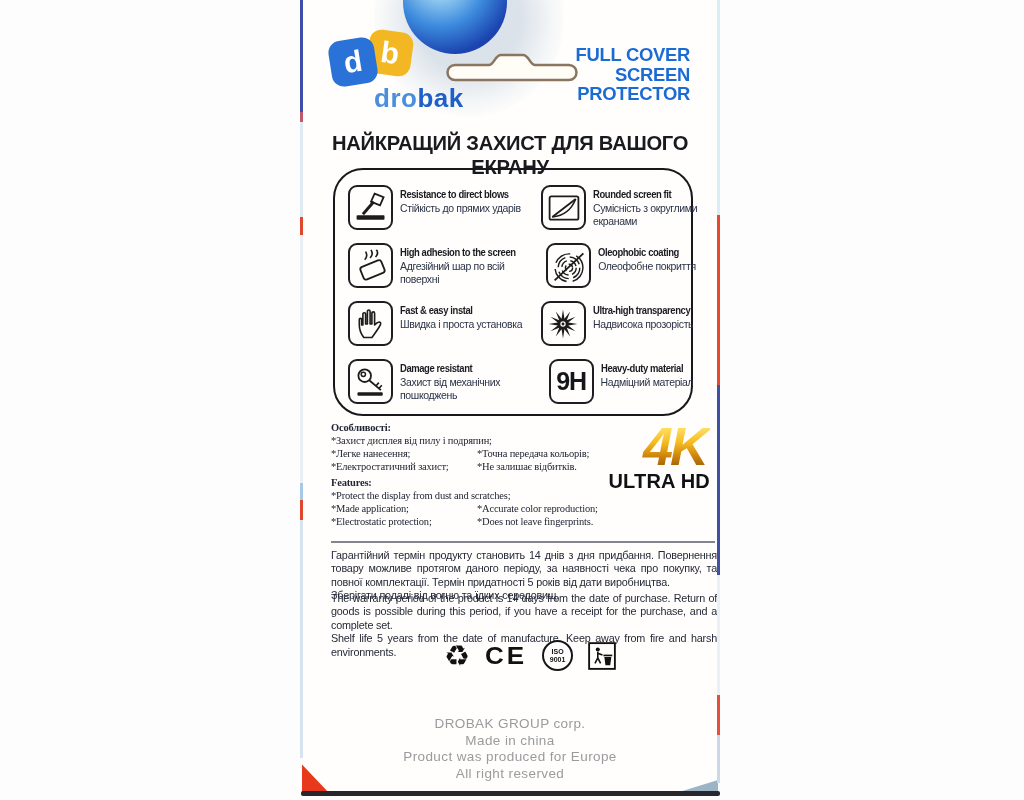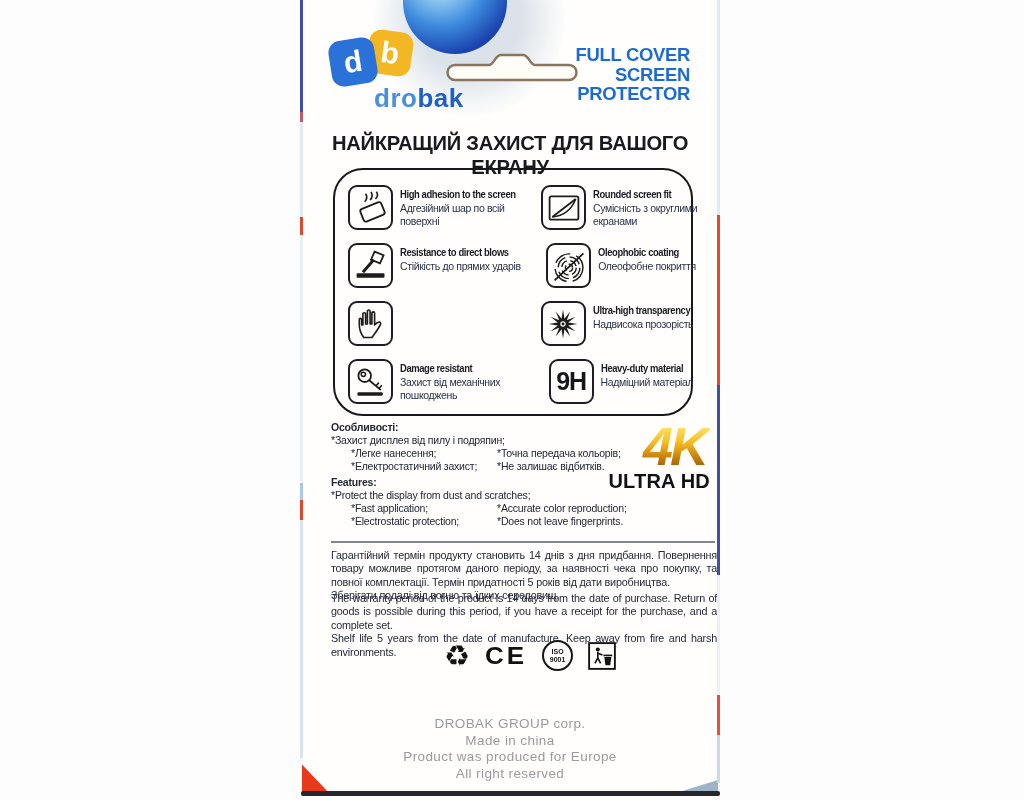--- a/index.html
+++ b/index.html
@@ -51,24 +51,24 @@
   .fic{flex:none;width:45px;height:45px;border:2px solid #1d1d22;border-radius:9px;
        display:flex;align-items:center;justify-content:center;box-sizing:border-box;}
   .fsvg{width:36px;height:36px;}
   .ftxt{padding-top:3px;}
   .ftitle{font-size:10.5px;font-weight:700;color:#1b1c22;white-space:nowrap;letter-spacing:-0.45px;
           transform:scaleX(.9);transform-origin:left;}
   .fsub{font-size:10.5px;font-weight:500;color:#2a3347;line-height:12.5px;letter-spacing:-0.35px;margin-top:2px;}
   .ninh{font-size:25px;font-weight:700;color:#15161a;letter-spacing:-1px;}
 
   
-  .ublock{position:absolute;left:29px;width:390px;font-size:10.5px;color:#222736;line-height:13px;letter-spacing:-0.2px;}
+  .ublock{position:absolute;left:29px;width:390px;font-size:10.5px;color:#222736;line-height:13px;letter-spacing:-0.2px;font-family:Liberation Serif, serif;}
   .bhead{font-weight:700;}
   .brow{display:flex;}
-  .bcell{width:146px;flex:none;margin-left:20px;}
+  .bcell{width:146px;flex:none;}
   .bcell2{flex:1;}
 
   
   .k4{position:absolute;right:8px;top:424px;text-align:right;width:150px;}
   .fourk{font-size:54px;line-height:44px;font-weight:800;font-style:italic;letter-spacing:-3px;
          background:linear-gradient(180deg,#ffe36b 5%,#f6bb1f 42%,#c57d0a 78%,#9a5f06 100%);
          -webkit-background-clip:text;background-clip:text;color:transparent;padding-right:4px;}
   .ultrahd{font-size:20px;line-height:26px;font-weight:800;color:#101114;letter-spacing:0.2px;}
 
   .divider{position:absolute;left:29px;top:541px;width:384px;height:2px;background:#82858e;}
@@ -121,54 +121,58 @@
 
     <div class="tagline">НАЙКРАЩИЙ ЗАХИСТ ДЛЯ ВАШОГО ЕКРАНУ</div>
 
     <div class="fbox">
       <div class="fcol fcol1">
 
         <div class="fitem">
           <div class="fic">
             <svg class="fsvg" viewBox="0 0 40 40">
               <g fill="none" stroke="#1c1c1c" stroke-width="2">
+                <path d="M24 4 L34 8 L30 17 L20 13 Z"></path>
+                <path d="M23 13 L11 27" stroke-width="3.2"></path>
+              </g>
+              <rect x="4" y="28" width="31" height="5" rx="1" fill="#1c1c1c"></rect>
+            </svg>
+          </div>
+          <div class="ftxt">
+            <div class="ftitle">Resistance to direct blows</div>
+            <div class="fsub">Стійкість до прямих ударів</div>
+          </div>
+        </div>
+
+        <div class="fitem">
+          <div class="fic">
+            <svg class="fsvg" viewBox="0 0 40 40">
+              <g fill="none" stroke="#1c1c1c" stroke-width="2">
                 <rect x="9" y="17" width="25" height="15" rx="3" transform="rotate(-22 21 24)"></rect>
                 <path d="M13 13 q4 -4 1 -9" stroke-width="1.8"></path>
                 <path d="M19 11 q4 -4 1 -9" stroke-width="1.8"></path>
                 <path d="M25 10 q4 -4 1 -8" stroke-width="1.8"></path>
               </g>
             </svg>
           </div>
           <div class="ftxt">
             <div class="ftitle">High adhesion to the screen</div>
             <div class="fsub">Адгезійний шар по всій поверхні</div>
           </div>
         </div>
 
         <div class="fitem">
           <div class="fic">
             <svg class="fsvg" viewBox="0 0 40 40">
-              <g fill="none" stroke="#1c1c1c" stroke-width="2">
-                <path d="M24 4 L34 8 L30 17 L20 13 Z"></path>
-                <path d="M23 13 L11 27" stroke-width="3.2"></path>
-              </g>
-              <rect x="4" y="28" width="31" height="5" rx="1" fill="#1c1c1c"></rect>
-            </svg>
-          </div>
-          <div class="ftxt">
-            <div class="ftitle">Resistance to direct blows</div>
-            <div class="fsub">Стійкість до прямих ударів</div>
-          </div>
-        </div>
-
-        <div class="fitem">
-          <div class="fic">
-            <svg class="fsvg" viewBox="0 0 40 40">
               <path d="M12 35 C9 31 7 26 7 21 L7 15 C7 13.4 9.6 13.4 9.6 15 L9.6 21 L11 21 L11 9 C11 7 14 7 14 9 L14 20 L16 20 L16 6 C16 4 19 4 19 6 L19 20 L21 20 L21 8 C21 6 24 6 24 8 L24 21 C26 19 28 17 30 18 C32 19 30 22 28 25 C25.5 29 23 32 21 35 Z" fill="none" stroke="#1c1c1c" stroke-width="1.8" stroke-linejoin="round"></path>
             </svg>
+          </div>
+          <div class="ftxt">
+            <div class="ftitle">Fast &amp; easy instal</div>
+            <div class="fsub">Швидка і проста установка</div>
           </div>
         </div>
 
         <div class="fitem">
           <div class="fic">
             <svg class="fsvg" viewBox="0 0 40 40">
               <g fill="none" stroke="#1c1c1c" stroke-width="2">
                 <circle cx="13" cy="13" r="7"></circle>
                 <circle cx="11.5" cy="11.5" r="2.4" stroke-width="1.6"></circle>
                 <path d="M18 18 L31 29"></path>
@@ -258,21 +262,21 @@
       <div class="brow">
         <span class="bcell">*Електростатичний захист;</span>
         <span class="bcell2">*Не залишає відбитків.</span>
       </div>
     </div>
 
     <div class="ublock" style="top:476px;">
       <div class="bhead">Features:</div>
       <div>*Protect the display from dust and scratches;</div>
       <div class="brow">
-        <span class="bcell">*Fast application;</span>
+        <span class="bcell">*Made application;</span>
         <span class="bcell2">*Accurate color reproduction;</span>
       </div>
       <div class="brow">
         <span class="bcell">*Electrostatic protection;</span>
         <span class="bcell2">*Does not leave fingerprints.</span>
       </div>
     </div>
 
     <div class="k4">
       <div class="fourk">4K</div>

